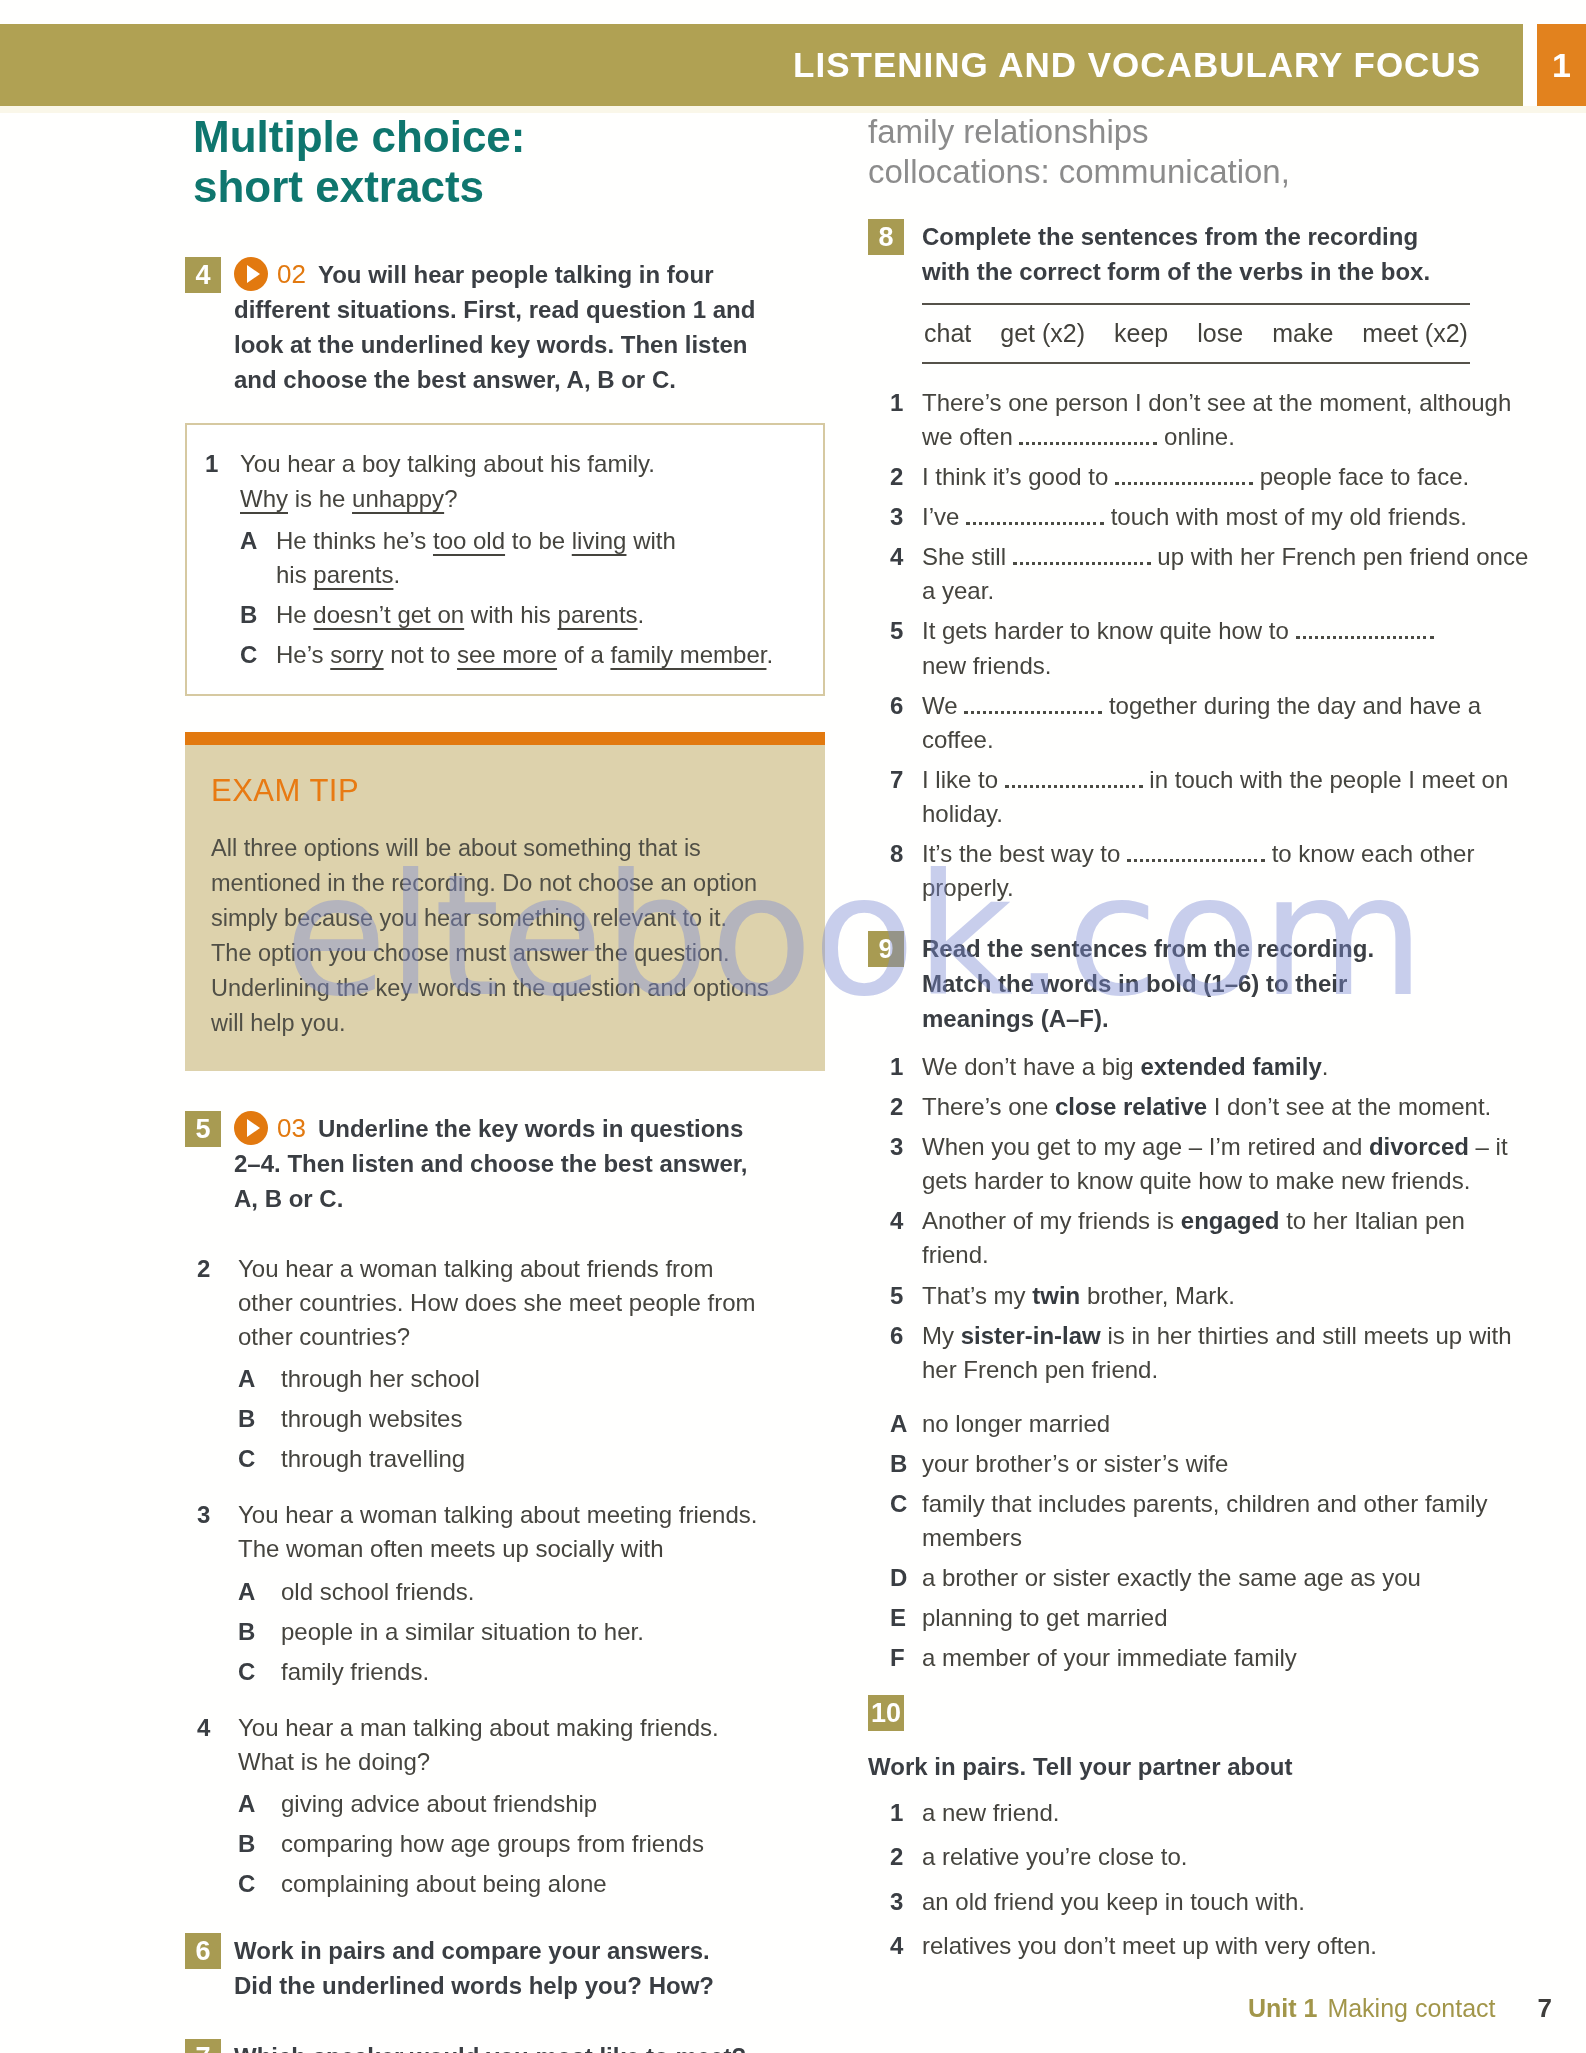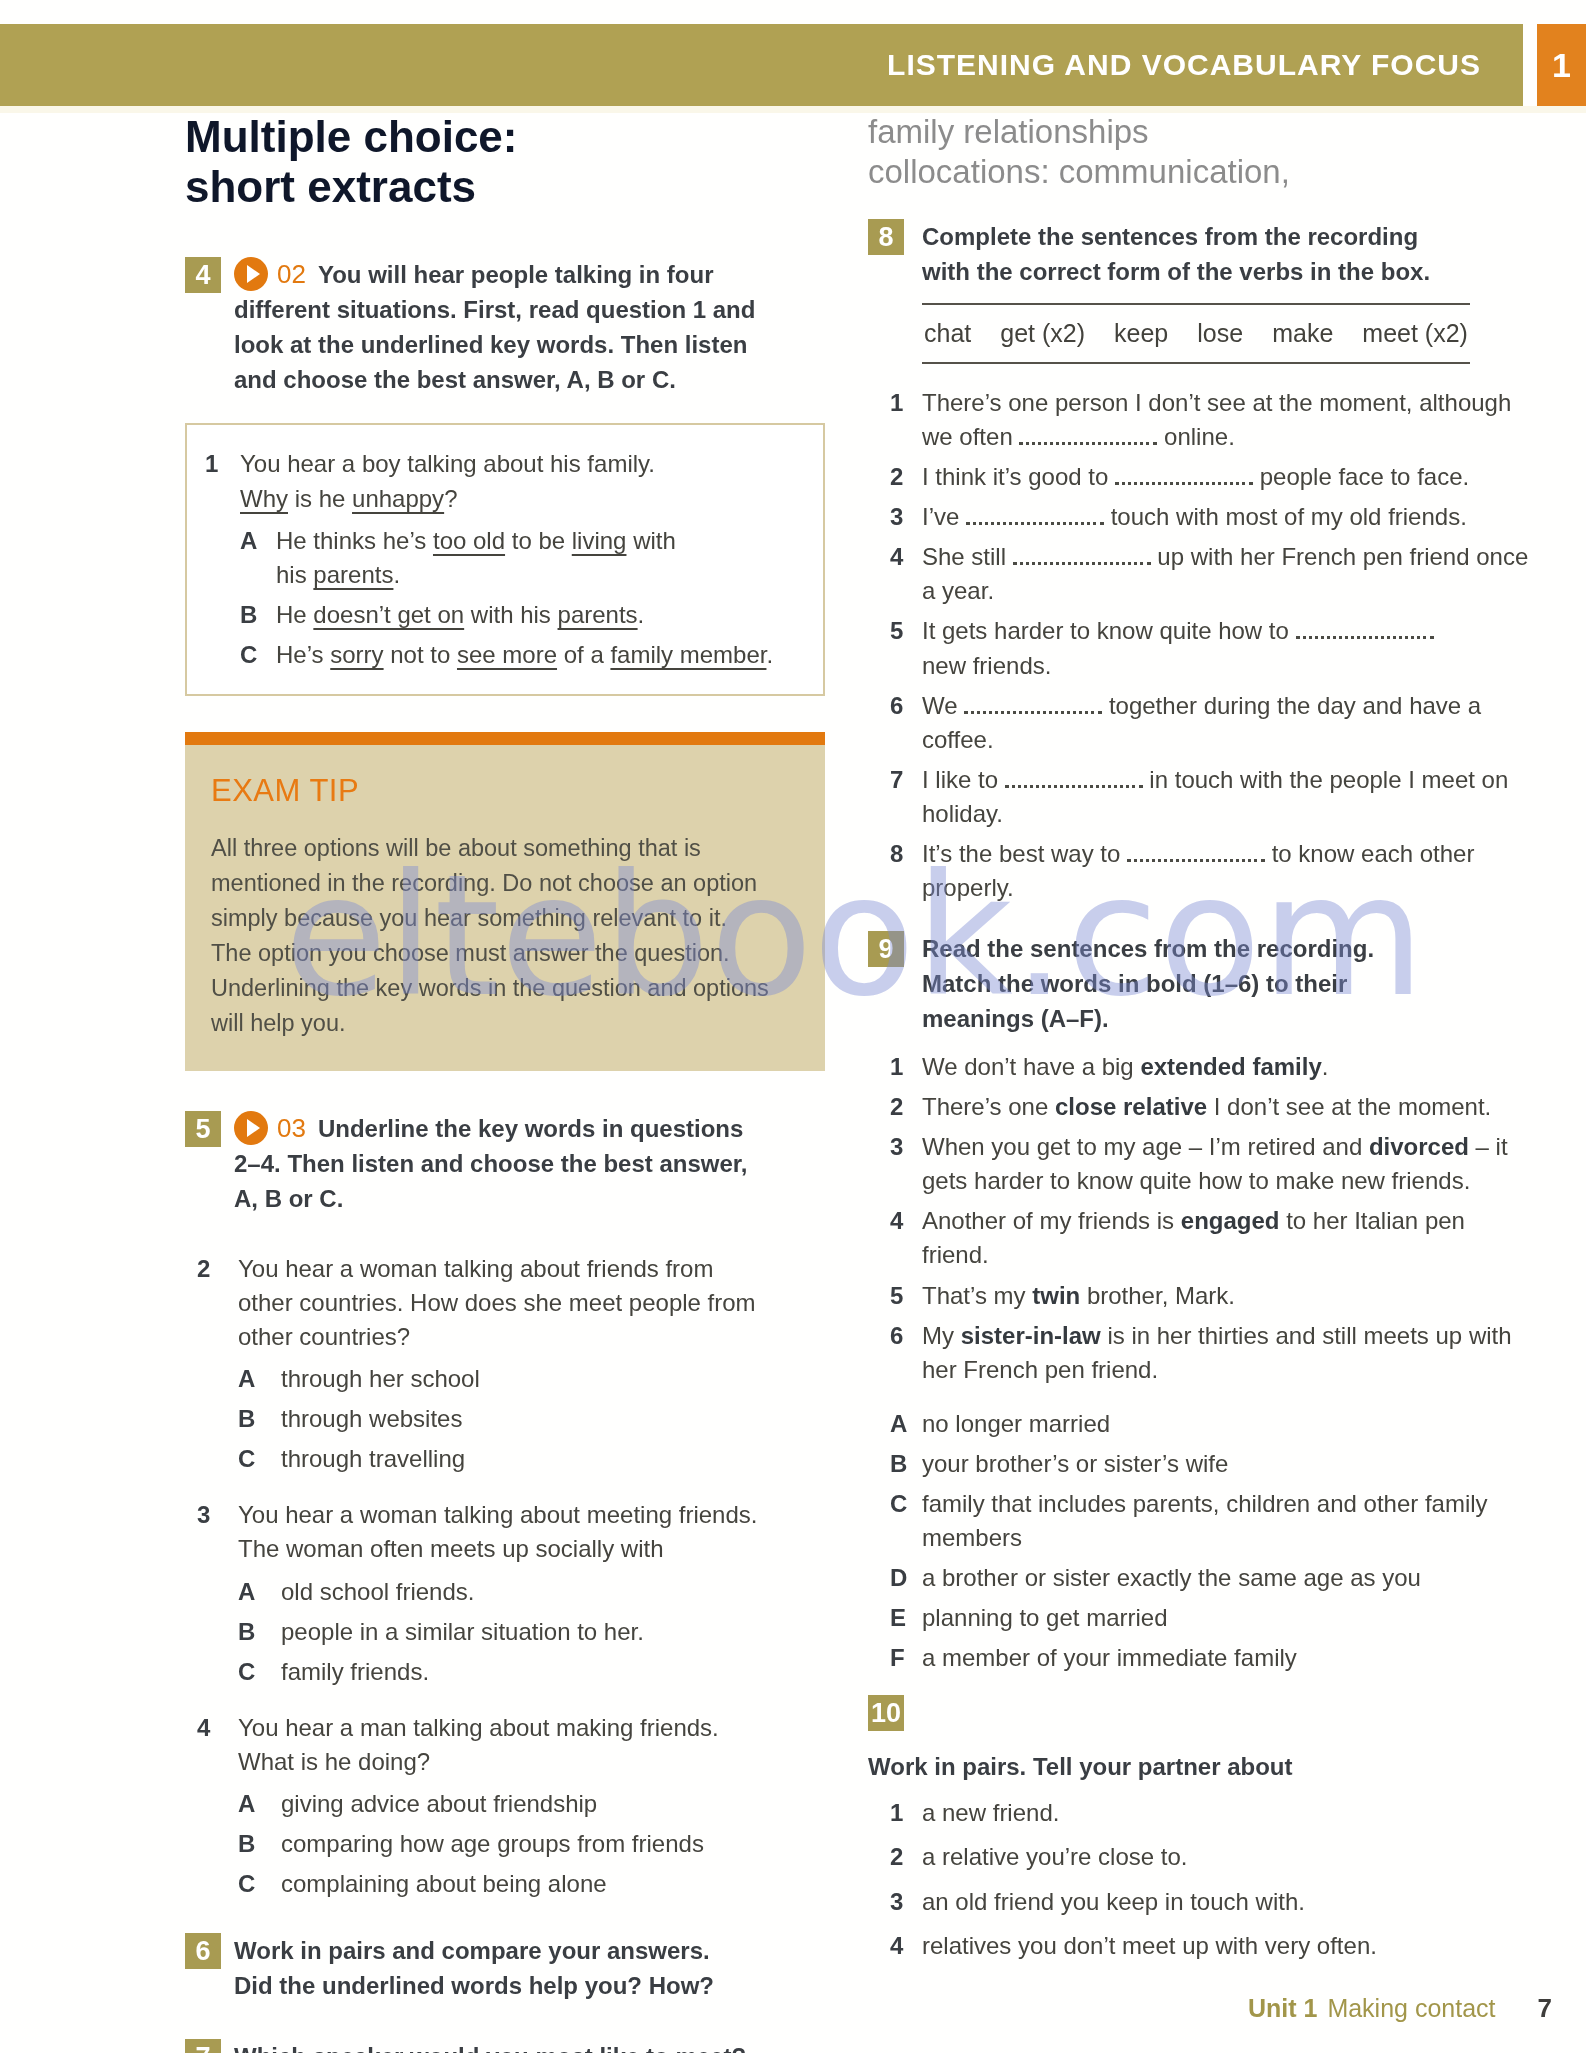--- a/index.html
+++ b/index.html
@@ -1,33 +1,33 @@
 <!DOCTYPE html>
 <html><head>
 <meta charset="utf-8">
 <style>
   html,body{margin:0;padding:0;background:#ffffff;}
   .page{position:relative;width:1586px;height:2053px;background:#fffffe;overflow:hidden;
         font-family:"Liberation Sans",sans-serif;color:#45443e;font-size:24px;line-height:1.42;}
   
   .topband{position:absolute;left:0;top:24px;width:1523px;height:82px;background:#b0a153;
            display:flex;align-items:center;justify-content:flex-end;padding-right:42px;box-sizing:border-box;}
-  .topband-title{color:#ffffff;font-weight:bold;font-size:30px;letter-spacing:1px;}
+  .topband-title{color:#ffffff;font-weight:bold;font-size:35px;letter-spacing:1px;}
   .unit-tab{position:absolute;left:1537px;top:24px;width:49px;height:82px;background:#e2821e;
             color:#ffffff;font-weight:bold;font-size:34px;display:flex;align-items:center;justify-content:center;}
   .band-under{position:absolute;left:0;top:106px;width:1586px;height:7px;background:#faf7e9;}
   
   .watermark{position:absolute;left:284px;top:852px;font-size:168px;line-height:1;
              color:rgba(124,139,211,0.42);font-family:"DejaVu Sans",sans-serif;white-space:nowrap;z-index:5;}
   
   .col{position:absolute;top:112px;}
   .col-left{left:185px;width:640px;}
   .col-right{left:868px;width:665px;}
   
-  .h1{color:#0f172a;font-weight:bold;font-size:44px;line-height:1.13;margin:0 0 12px 0;}
+  .h1{color:#0f766e;font-weight:bold;font-size:44px;line-height:1.13;margin:0 0 12px 8px;}
   .subtitle{color:#8c8c8c;font-size:33px;line-height:1.22;margin:0 0 26px 0;}
   .col-left .h1{margin-bottom:46px;}
   
   .ex{display:flex;margin:0 0 26px 0;}
   .ex .marker{flex:0 0 49px;}
   .col-right .ex .marker{flex:0 0 54px;}
   .badge{display:inline-block;min-width:36px;height:36px;padding:0 3px;box-sizing:border-box;
          background:#a89b52;color:#fff;font-weight:bold;font-size:27px;line-height:36px;text-align:center;}
   .ex .content{flex:1;font-weight:bold;font-size:24px;line-height:35px;color:#3a3e43;}
   .play{display:inline-block;width:34px;height:34px;background:#e2790f;border-radius:50%;

